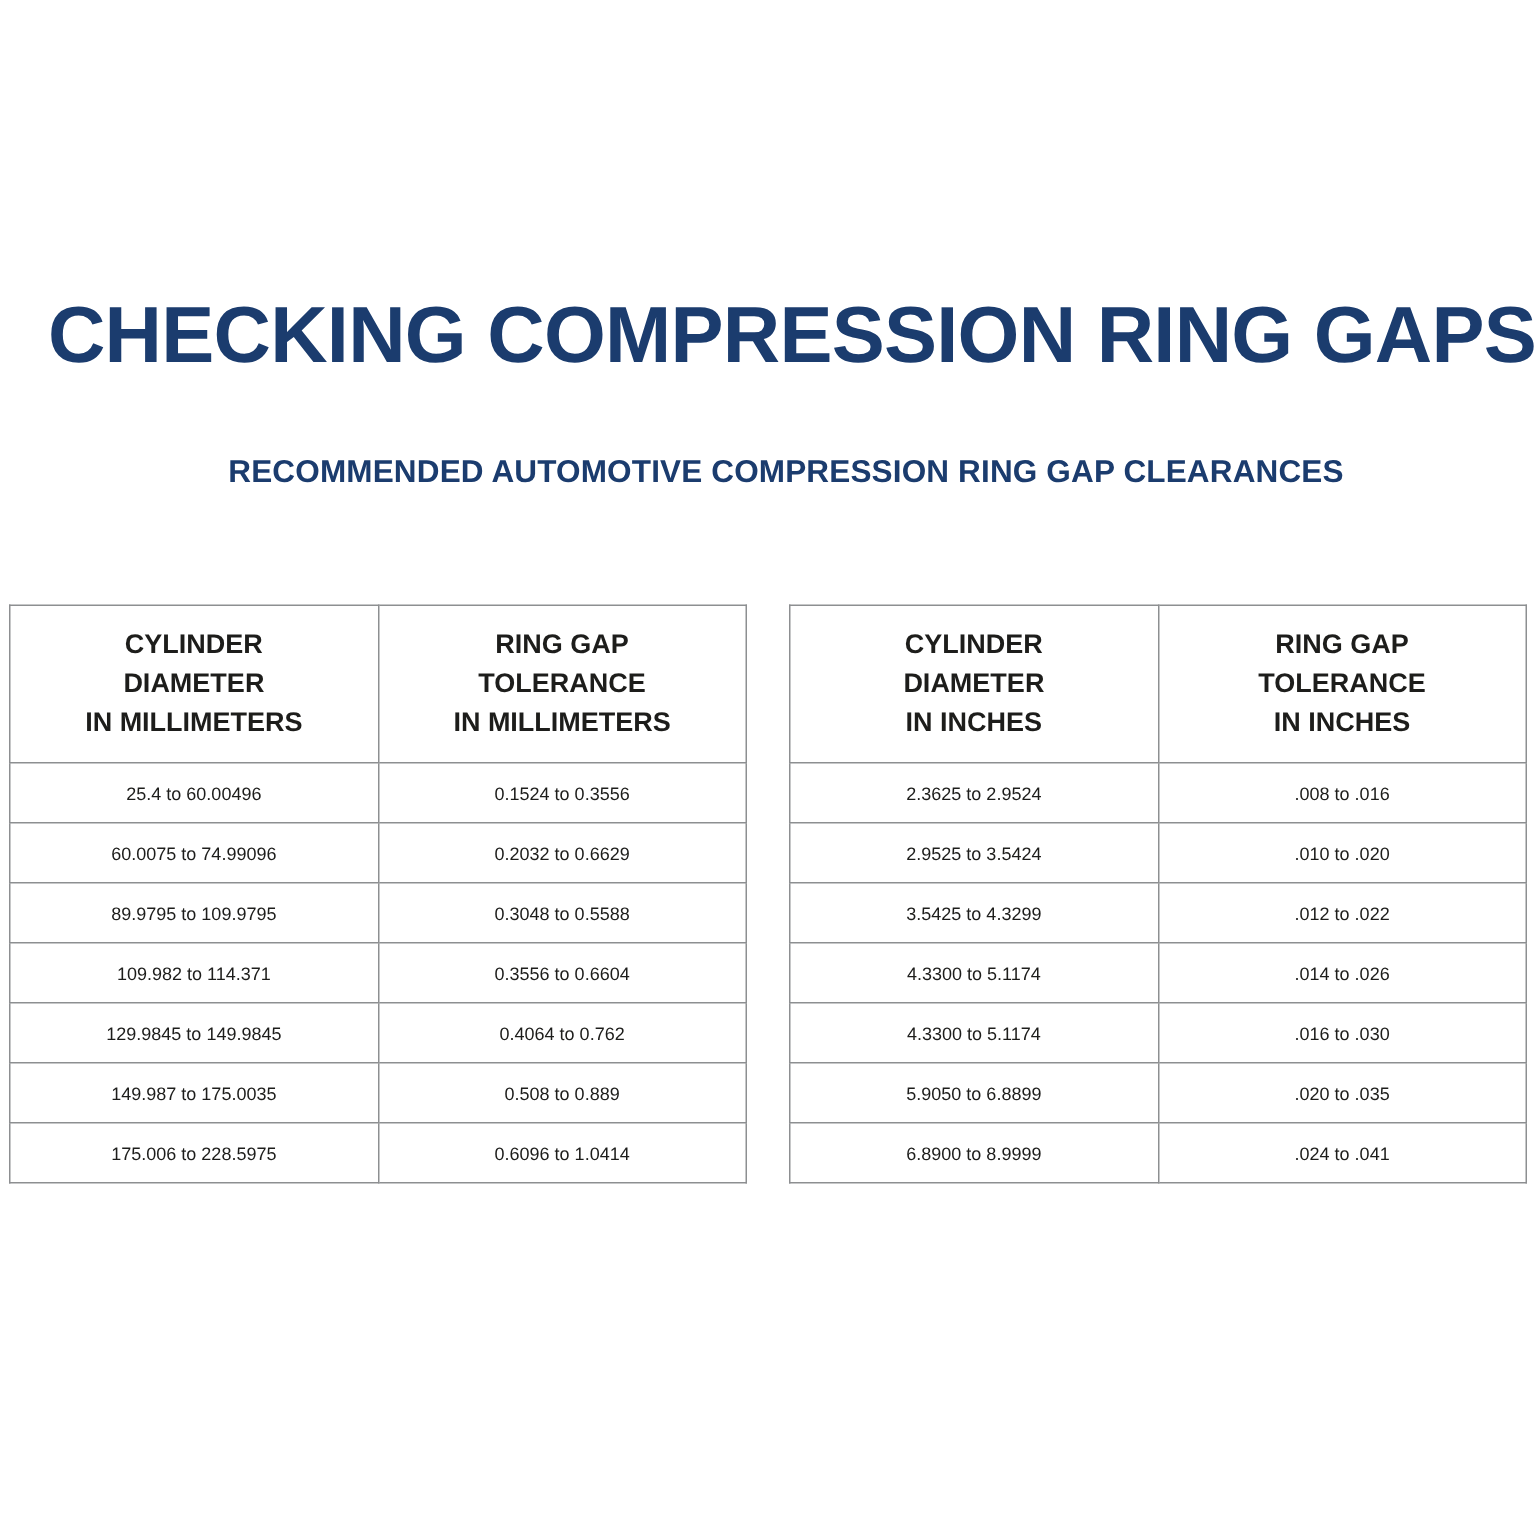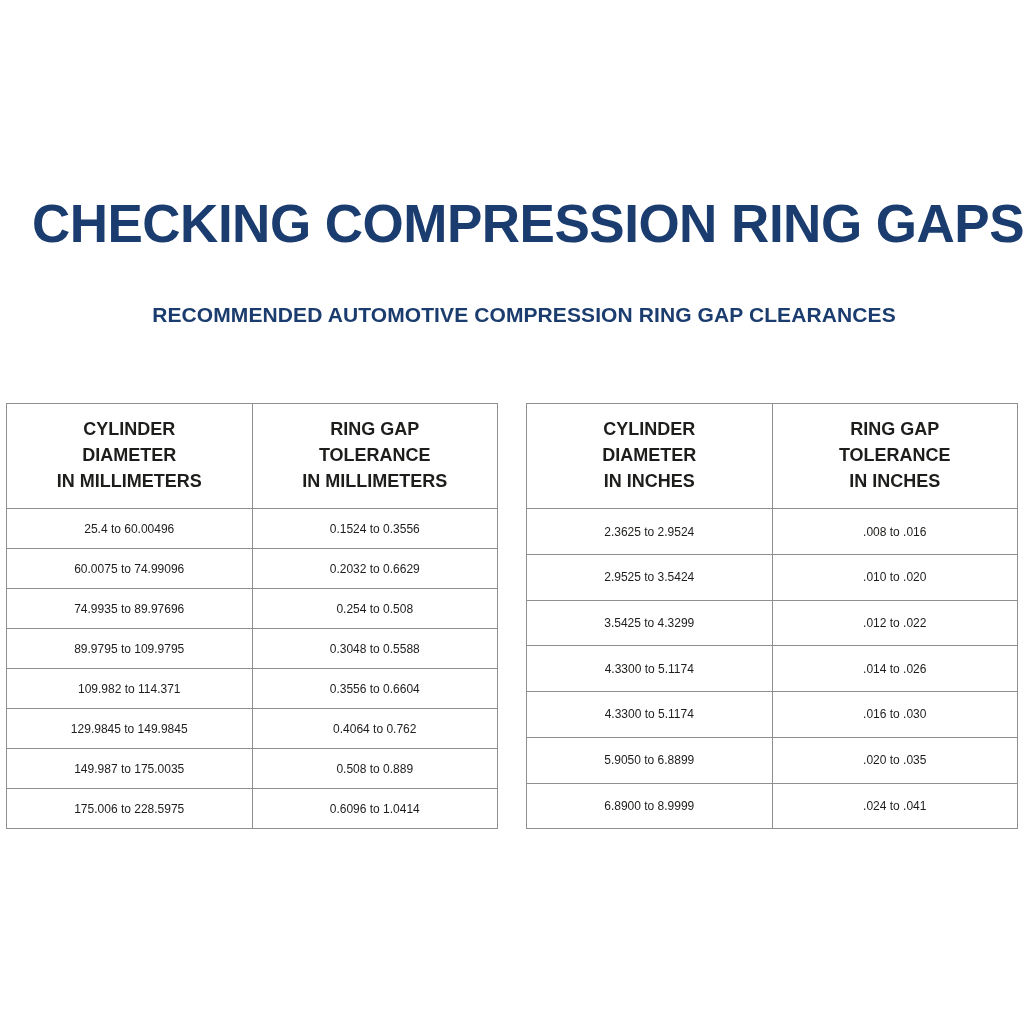--- a/index.html
+++ b/index.html
@@ -118,24 +118,20 @@
       <tbody>
         <tr>
           <td>25.4 to 60.00496</td>
           <td>0.1524 to 0.3556</td>
         </tr>
         <tr>
           <td>60.0075 to 74.99096</td>
           <td>0.2032 to 0.6629</td>
         </tr>
         <tr>
-          <td>74.9935 to 89.97696</td>
-          <td>0.254 to 0.508</td>
-        </tr>
-        <tr>
           <td>89.9795 to 109.9795</td>
           <td>0.3048 to 0.5588</td>
         </tr>
         <tr>
           <td>109.982 to 114.371</td>
           <td>0.3556 to 0.6604</td>
         </tr>
         <tr>
           <td>129.9845 to 149.9845</td>
           <td>0.4064 to 0.762</td>

